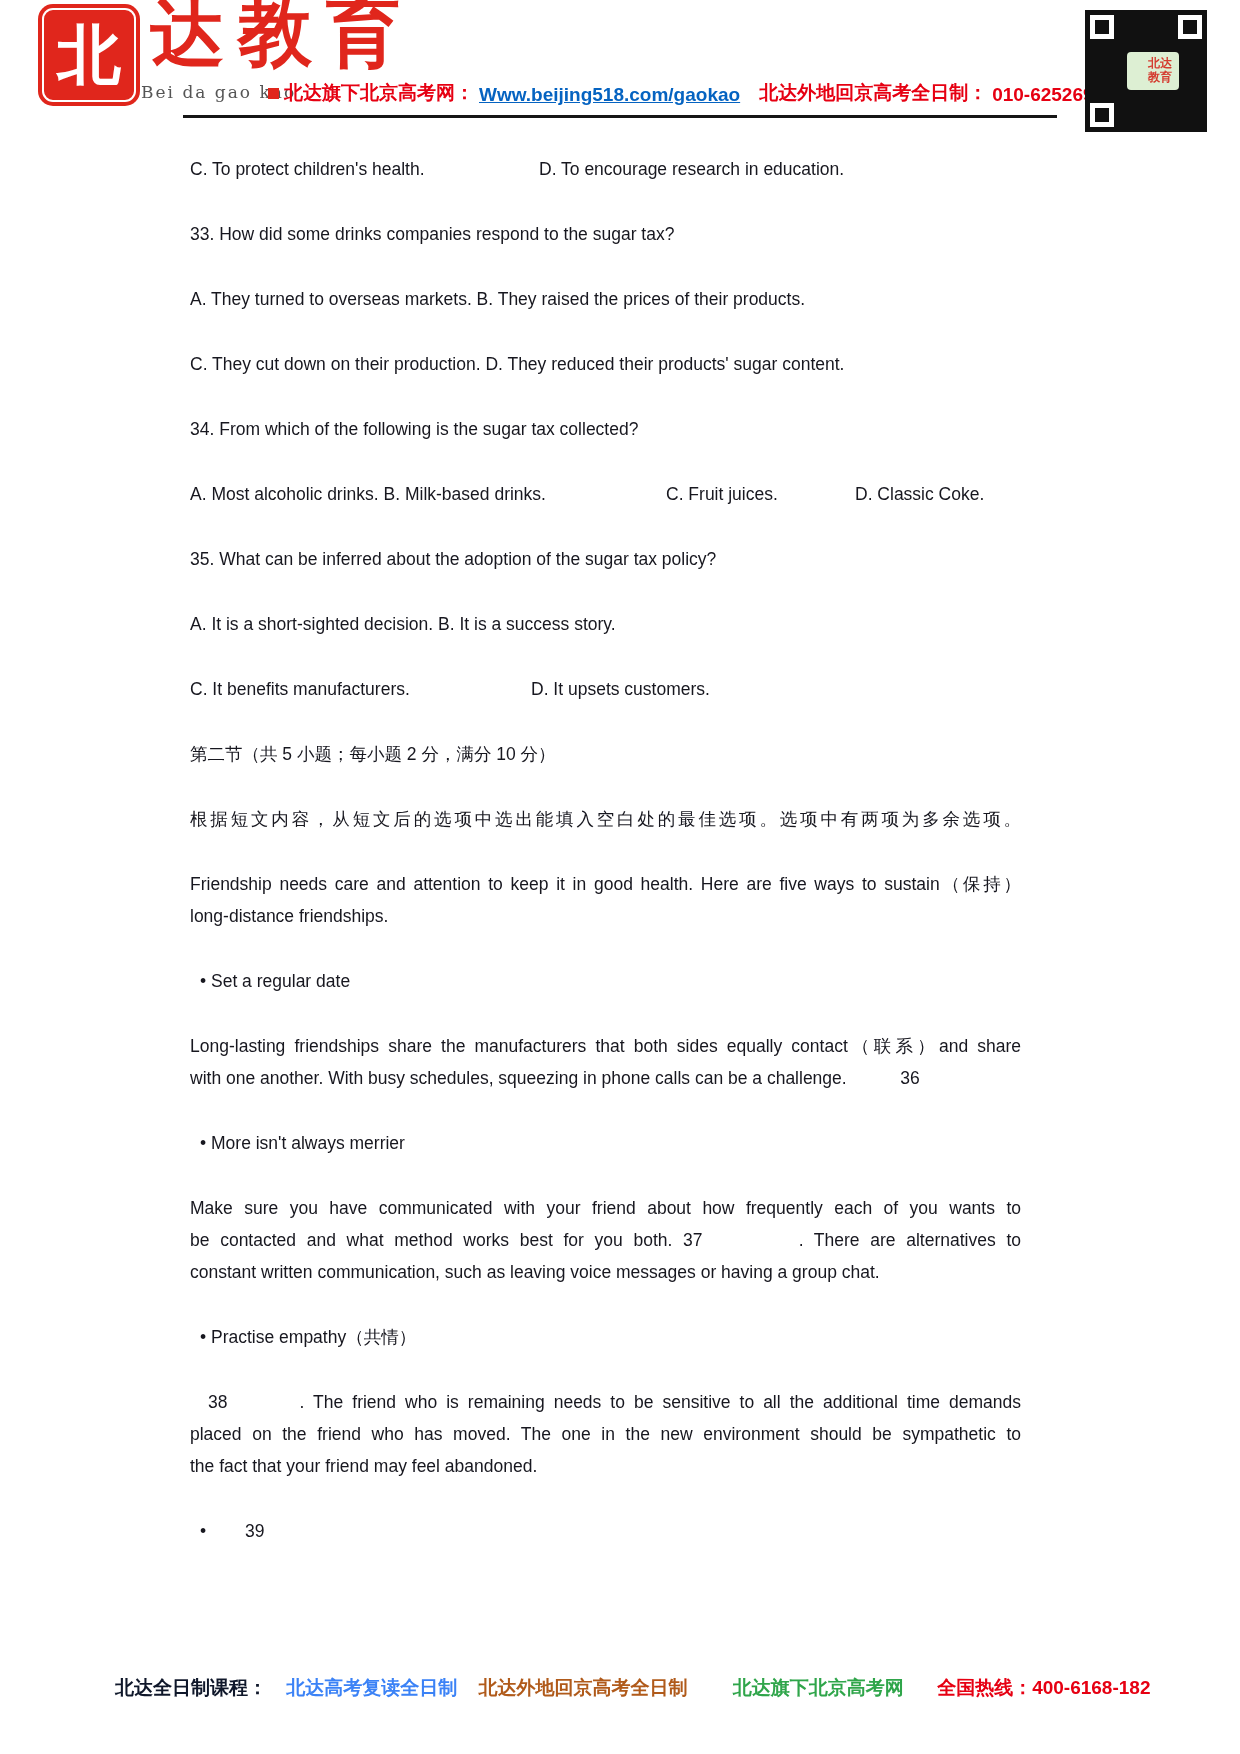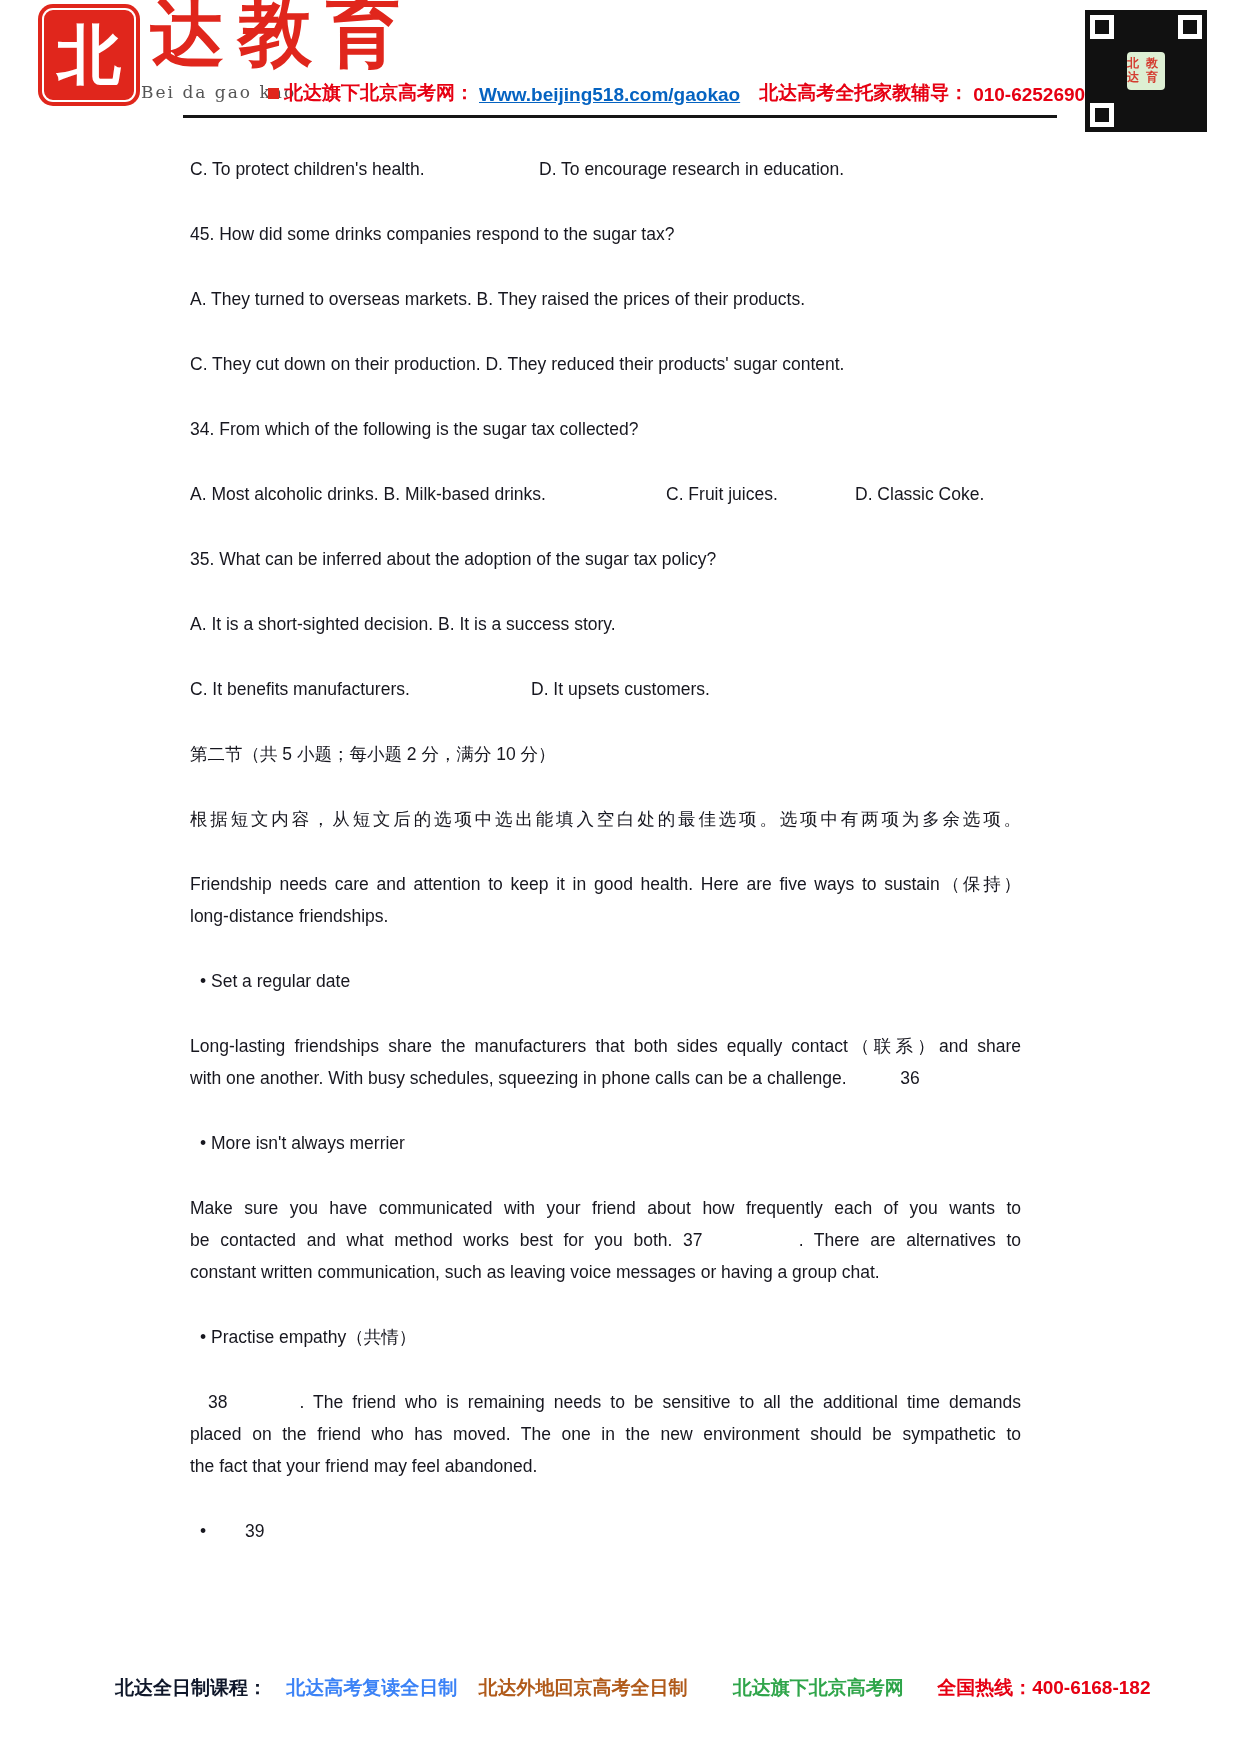--- a/index.html
+++ b/index.html
@@ -17,21 +17,21 @@
           font-size:17px;letter-spacing:2px;white-space:nowrap;}
   .hdr-row{position:absolute;left:268px;top:80px;display:flex;align-items:flex-end;gap:5px;white-space:nowrap;}
   .hdr-bullet{width:11px;height:11px;background:#e0261c;display:inline-block;align-self:center;}
   .hdr-red{color:#e60012;font-weight:bold;font-size:19px;}
   .hdr-link{color:#0563c1;text-decoration:underline;font-size:19px;font-weight:bold;}
   .hdr-phone{color:#e60012;font-weight:bold;font-size:19px;}
   .rule{position:absolute;left:183px;top:115px;width:874px;height:3px;background:#161616;}
   .qr{position:absolute;left:1085px;top:10px;width:122px;height:122px;}
   .qr svg{width:122px;height:122px;display:block;}
   .qr-center{position:absolute;left:42px;top:42px;width:38px;height:38px;background:#ddefd3;
-             border-radius:4px;display:flex;align-items:center;justify-content:center;}
+             border-radius:4px;display:flex;flex-direction:column;align-items:center;justify-content:center;padding-left:14px;}
   .qr-center span{color:#d43c30;font-size:12px;font-weight:bold;line-height:1.15;font-family:"DejaVu Serif",serif;}
 
   
   .doc{position:absolute;left:190px;top:153px;width:831px;font-size:17.5px;line-height:32px;}
   .para{margin:0 0 33px 0;}
   .row{position:relative;height:32px;}
   .row span{position:absolute;top:0;white-space:nowrap;}
   .off0{left:0;}
   .off349{left:349px;}
   .off341{left:341px;}
@@ -57,21 +57,21 @@
   <div>
     <div class="seal">
       <span class="seal-char">北</span>
     </div>
     <div class="brand">达教育</div>
     <div class="pinyin">Bei da gao kao</div>
     <div class="hdr-row">
       <span class="hdr-bullet"></span>
       <span class="hdr-red">北达旗下北京高考网：</span>
       <a class="hdr-link" href="#">Www.beijing518.com/gaokao</a>
-      <span class="hdr-red" style="margin-left:14px;">北达高考全托家教辅导：</span>
+      <span class="hdr-red" style="margin-left:14px;">北达外地回京高考全日制：</span>
       <span class="hdr-phone">010-62526900</span>
     </div>
     <div class="rule"></div>
     <div class="qr">
       <svg id="qr-svg" viewBox="0 0 25 25" shape-rendering="crispEdges">
           <rect x="0" y="0" width="1" height="1" fill="#111"></rect>
           <rect x="1" y="0" width="1" height="1" fill="#111"></rect>
           <rect x="2" y="0" width="1" height="1" fill="#111"></rect>
           <rect x="3" y="0" width="1" height="1" fill="#111"></rect>
           <rect x="4" y="0" width="1" height="1" fill="#111"></rect>
@@ -630,21 +630,21 @@
     </div>
   </div>
 
   <div class="doc">
 
     <div class="para row">
       <span class="off0">C. To protect children's health.</span>
       <span class="off349">D. To encourage research in education.</span>
     </div>
 
-    <div class="para">45. How did some drinks companies respond to the sugar tax?</div>
+    <div class="para">33. How did some drinks companies respond to the sugar tax?</div>
     <div class="para">A. They turned to overseas markets. B. They raised the prices of their products.</div>
     <div class="para">C. They cut down on their production. D. They reduced their products' sugar content.</div>
 
     <div class="para">34. From which of the following is the sugar tax collected?</div>
     <div class="para row">
       <span class="off0">A. Most alcoholic drinks. B. Milk-based drinks.</span>
       <span class="off476">C. Fruit juices.</span>
       <span class="off665">D. Classic Coke.</span>
     </div>
 

